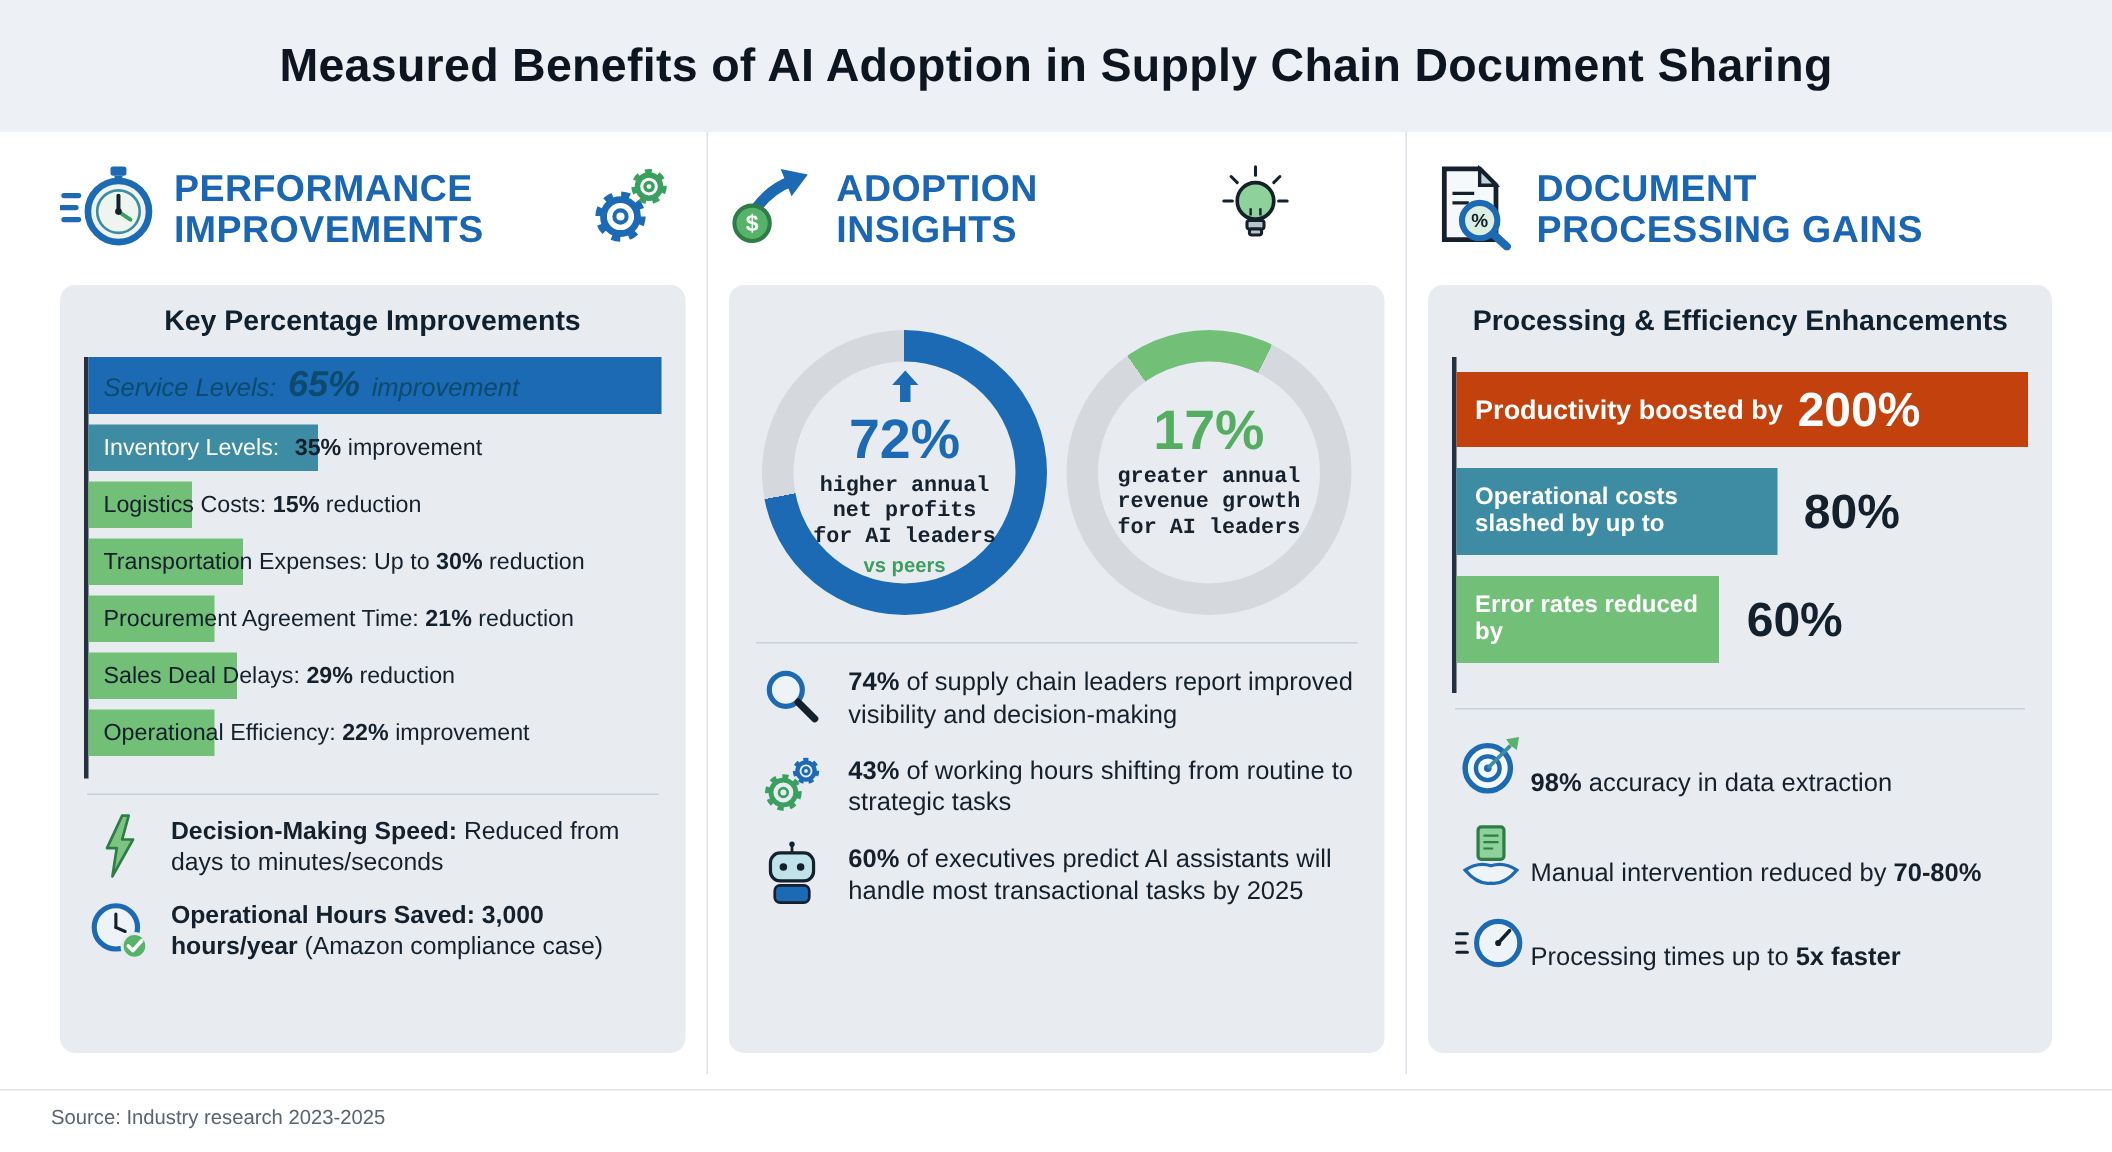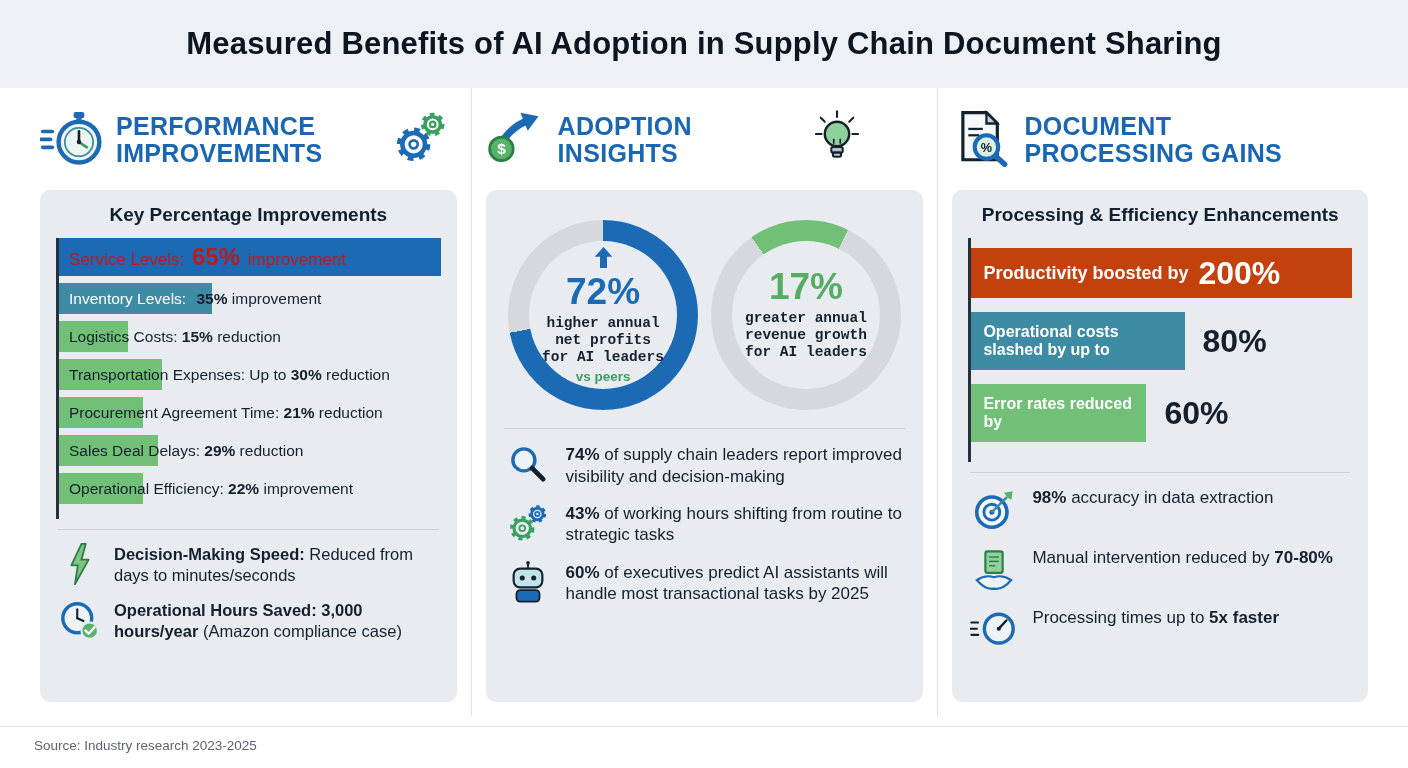--- a/index.html
+++ b/index.html
@@ -23,21 +23,21 @@
   .card-title { text-align:center; font-size:19px; font-weight:700; color:#10202e; margin-bottom:12px; }
   .divider { border:none; border-top:1px solid #c9d0d8; margin:10px 2px; }
 
   
   .rows { border-left:3px solid #25313f; padding-bottom:8px; }
   .bar-row { position:relative; height:31px; margin-bottom:7px; display:flex; align-items:center; }
   .bar-row.r0 { height:38px; }
   .bar-fill { position:absolute; left:0; top:0; bottom:0; }
   .bar-text { position:relative; padding-left:10px; font-size:15.5px; color:#14202c; white-space:nowrap; }
   .bval { font-weight:700; }
-  .bar-row.inside .bar-text { color:#b91c1c; font-size:17px; }
+  .bar-row.inside .bar-text { color:#0c4a6e; font-size:17px;font-style:italic; }
   .bar-row.inside .bval { font-size:24px; font-weight:800; padding:0 3px; }
   .bar-row.half .lbl-in { color:#ffffff; }
   .bar-row.half .bval { padding-left:6px; }
 
   .note { display:flex; align-items:flex-start; gap:12px; margin:12px 2px 0; }
   .note-ic { width:44px; display:flex; justify-content:center; flex-shrink:0; }
   .note-text { font-size:16.5px; line-height:1.28; padding-top:2px; }
 
   
   .donuts { display:flex; justify-content:space-around; margin-top:16px; }
@@ -57,21 +57,21 @@
   
   .c3rows { border-left:3px solid #25313f; padding:10px 0 6px 0; }
   .c3row { display:flex; align-items:center; margin-bottom:14px; }
   .c3bar { display:flex; align-items:center; padding:0 12px; color:#ffffff; height:58px; }
   .c3bar.one { height:50px; width:100%; }
   .c3lab { font-size:16px; font-weight:700; line-height:1.15; }
   .one .c3lab { font-size:18px; font-weight:600; white-space:nowrap; }
   .c3big { font-size:32px; font-weight:800; margin-left:10px; }
   .c3out { font-size:32px; font-weight:800; color:#14202c; margin-left:18px; }
 
-  .fact { display:flex; align-items:flex-start; gap:14px; margin:14px 2px 0; }
+  .fact { display:flex; align-items:flex-end; gap:2px; margin:14px 2px 0; }
   .fact-ic { width:48px; display:flex; justify-content:center; flex-shrink:0; }
   .fact-text { font-size:17px; line-height:1.28; }
 
   
   .footer { border-top:1px solid #dfe3e8; margin-top:10px; padding:9px 34px 0; height:42px; }
   .footer span { font-size:13.5px; color:#5a6470; }
 </style>
 </head>
 <body>
 

